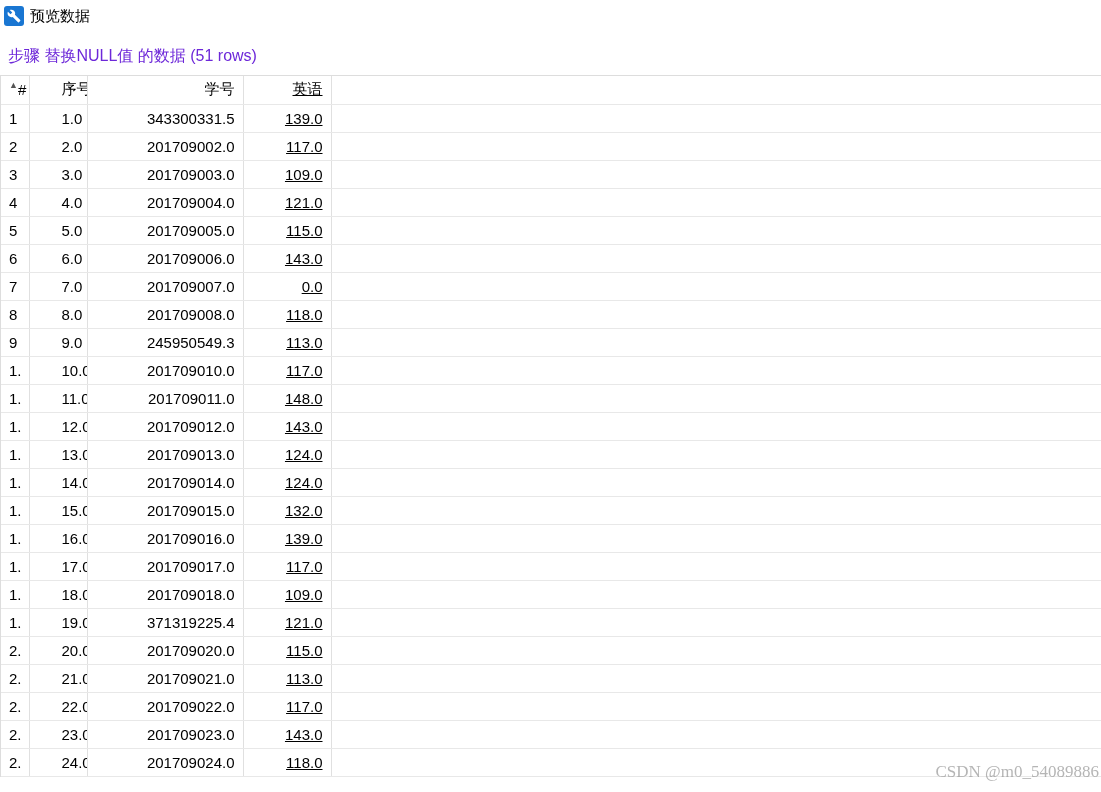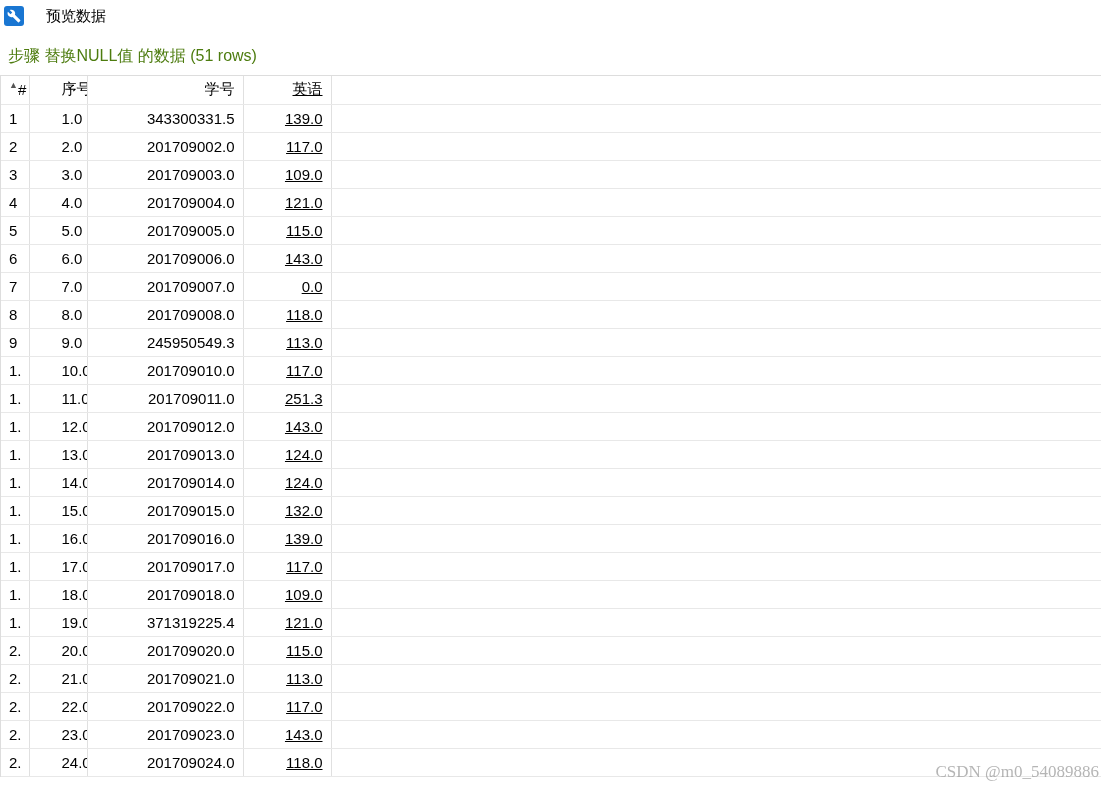--- a/index.html
+++ b/index.html
@@ -11,21 +11,21 @@
       font-family: "Microsoft YaHei", Arial, sans-serif;
       font-size: 14px;
       background: #fff;
       color: #000;
       overflow: hidden;
     }
     .title-bar {
       display: flex;
       align-items: center;
       padding: 6px 4px;
-      gap: 22px;
+      gap: 6px;
     }
     .title-icon {
       width: 20px;
       height: 20px;
       background: #1976d2;
       border-radius: 3px;
       display: flex;
       align-items: center;
       justify-content: center;
     }
@@ -34,21 +34,21 @@
       height: 14px;
       fill: #fff;
     }
     .title-text {
       font-size: 15px;
       color: #000;
     }
     .subtitle {
       padding: 14px 8px 8px 8px;
       font-size: 16px;
-      color: #4d7c0f;
+      color: #6d28d9;
     }
     .table-container {
       border-top: 1px solid #ddd;
       border-left: 1px solid #ddd;
       overflow: hidden;
     }
     table {
       border-collapse: collapse;
       width: 100%;
       table-layout: fixed;
@@ -207,21 +207,21 @@
           <td class="idx-col">1.</td>
           <td class="col-seq">10.0</td>
           <td class="col-id">201709010.0</td>
           <td class="col-en">117.0</td>
           <td class="col-rest"></td>
         </tr>
         <tr>
           <td class="idx-col">1.</td>
           <td class="col-seq">11.0</td>
           <td class="col-id">201709011.0</td>
-          <td class="col-en">251.3</td>
+          <td class="col-en">148.0</td>
           <td class="col-rest"></td>
         </tr>
         <tr>
           <td class="idx-col">1.</td>
           <td class="col-seq">12.0</td>
           <td class="col-id">201709012.0</td>
           <td class="col-en">143.0</td>
           <td class="col-rest"></td>
         </tr>
         <tr>

